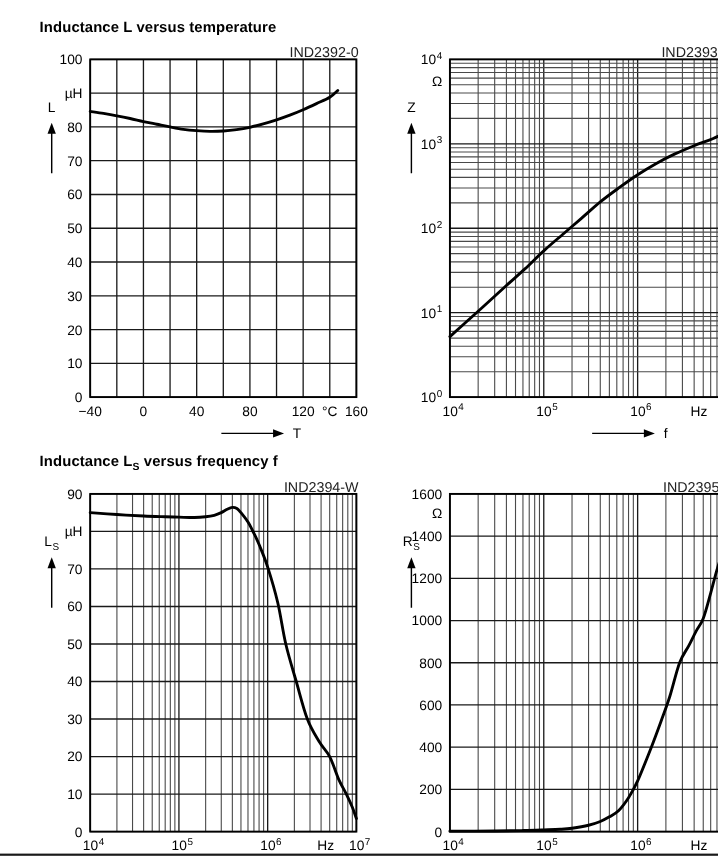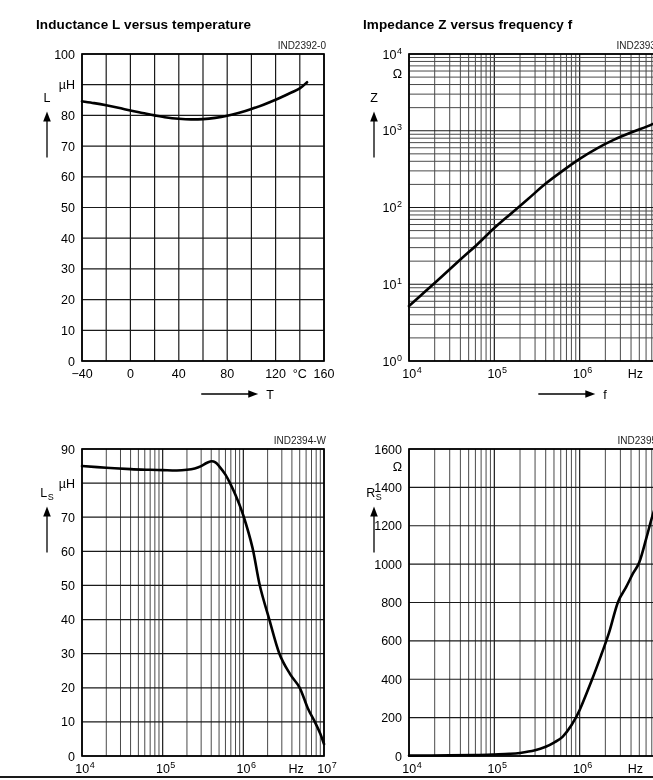--- a/index.html
+++ b/index.html
@@ -11,21 +11,21 @@
   .panel.p0{left:0;top:0;}
   .panel.p1{left:327px;top:0;}
   .panel.p2{left:0;top:395px;}
   .panel.p3{left:327px;top:395px;}
   .panel h3{
     margin:0;position:absolute;left:4px;top:1px;
     font-size:13.5px;font-weight:bold;letter-spacing:0.1px;white-space:nowrap;
   }
   .panel h3 sub{font-size:9.5px;}
   .chart-code{
-    position:absolute;top:24px;font-size:10px;color:#222;
+    position:absolute;top:24px;font-size:13px;color:#222;
   }
   .p0 .chart-code,.p2 .chart-code{right:32px;}
   .p1 .chart-code,.p3 .chart-code{right:18px;}
   .chart-svg{position:absolute;left:0;top:0;}
   .page-divider{
     position:absolute;left:0;top:776px;width:653px;height:2px;background:#1a1a1a;
   }
 </style>
 </head>
 <body>
@@ -79,21 +79,20 @@
       <polygon points="226.23999999999998,378 216.23999999999998,374.2 216.23999999999998,381.8" fill="#000"></polygon>
       <text x="234.23999999999998" y="382.5" font-size="12.5" text-anchor="start" fill="#000"><tspan>T</tspan></text>
       <text x="15" y="85.58500000000001" font-size="12.5" text-anchor="middle" fill="#000"><tspan>L</tspan></text>
       <line x1="15" y1="99.58500000000001" x2="15" y2="141.585" stroke="#000" stroke-width="1.3"></line>
       <polygon points="15,95.58500000000001 11.2,105.58500000000001 18.8,105.58500000000001" fill="#000"></polygon>
       <path d="M50 85.27800000000002 C52.02 85.59,58.07 86.45,62.10 87.12 C66.13 87.79,70.17 88.50,74.20 89.27 C78.23 90.04,82.27 90.86,86.30 91.73 C90.33 92.59,94.37 93.62,98.40 94.49 C102.43 95.36,106.47 96.13,110.50 96.94 C114.53 97.76,118.57 98.63,122.60 99.40 C126.63 100.17,130.67 100.99,134.70 101.55 C138.73 102.11,142.77 102.47,146.80 102.78 C150.83 103.08,154.87 103.34,158.90 103.39 C162.93 103.44,166.97 103.34,171.00 103.08 C175.03 102.83,179.07 102.42,183.10 101.86 C187.13 101.29,191.17 100.58,195.20 99.71 C199.23 98.84,203.27 97.76,207.30 96.64 C211.33 95.51,215.37 94.28,219.40 92.95 C223.43 91.62,227.47 90.19,231.50 88.66 C235.53 87.12,239.57 85.48,243.60 83.74 C247.63 82.00,251.67 80.11,255.70 78.22 C259.73 76.32,264.57 74.38,267.80 72.38 C271.03 70.39,273.85 67.27,275.06 66.24" fill="none" stroke="#000" stroke-width="2.6" stroke-linecap="round"></path>
     </svg>
 </figure>
 
 <figure class="panel p1">
-  <h3><span>Impedance Z versus frequency f</span><sub></sub><span></span></h3>
   <span class="chart-code">IND2393-Q</span>
   <svg class="chart-svg" width="326" height="385">
       <line x1="50" y1="38" x2="50" y2="345" stroke="#1a1a1a" stroke-width="1.2"></line>
       <line x1="75.6878929633264" y1="38" x2="75.6878929633264" y2="345" stroke="#4a4a4a" stroke-width="1"></line>
       <line x1="90.71434706941122" y1="38" x2="90.71434706941122" y2="345" stroke="#4a4a4a" stroke-width="1"></line>
       <line x1="101.37578592665281" y1="38" x2="101.37578592665281" y2="345" stroke="#4a4a4a" stroke-width="1"></line>
       <line x1="109.64544037000692" y1="38" x2="109.64544037000692" y2="345" stroke="#4a4a4a" stroke-width="1"></line>
       <line x1="116.40224003273761" y1="38" x2="116.40224003273761" y2="345" stroke="#4a4a4a" stroke-width="1"></line>
       <line x1="122.11503274788326" y1="38" x2="122.11503274788326" y2="345" stroke="#4a4a4a" stroke-width="1"></line>
       <line x1="127.0636788899792" y1="38" x2="127.0636788899792" y2="345" stroke="#4a4a4a" stroke-width="1"></line>
@@ -170,20 +169,21 @@
       <polygon points="236.32,378 226.32,374.2 226.32,381.8" fill="#000"></polygon>
       <text x="244.32" y="382.5" font-size="12.5" text-anchor="start" fill="#000"><tspan>f</tspan></text>
       <text x="15" y="85.58500000000001" font-size="12.5" text-anchor="middle" fill="#000"><tspan>Z</tspan></text>
       <line x1="15" y1="99.58500000000001" x2="15" y2="141.585" stroke="#000" stroke-width="1.3"></line>
       <polygon points="15,95.58500000000001 11.2,105.58500000000001 18.8,105.58500000000001" fill="#000"></polygon>
       <path d="M50 290.04674337602916 C52.50 287.79,59.37 281.62,65.03 276.53 C70.69 271.44,77.90 265.01,83.96 259.50 C90.02 254.00,95.67 248.69,101.38 243.52 C107.08 238.34,112.55 233.70,118.21 228.45 C123.87 223.21,129.58 217.29,135.33 212.04 C141.09 206.78,147.09 201.80,152.75 196.92 C158.41 192.04,163.63 187.65,169.29 182.75 C174.95 177.86,181.00 172.22,186.71 167.57 C192.42 162.93,197.88 159.00,203.54 154.88 C209.20 150.77,214.91 146.64,220.67 142.88 C226.42 139.12,232.43 135.50,238.08 132.34 C243.74 129.17,248.96 126.54,254.62 123.90 C260.28 121.25,266.33 118.76,272.04 116.46 C277.75 114.16,283.22 112.44,288.88 110.09 C294.54 107.74,303.15 103.65,306.00 102.37" fill="none" stroke="#000" stroke-width="2.6" stroke-linecap="round"></path>
     </svg>
 </figure>
 
 <figure class="panel p2">
+  <h3><span>Inductance L</span><sub>S</sub><span> versus frequency f</span></h3>
   <span class="chart-code">IND2394-W</span>
   <svg class="chart-svg" width="326" height="385">
       <line x1="50" y1="38" x2="50" y2="345" stroke="#1a1a1a" stroke-width="1.2"></line>
       <line x1="74.2830863168945" y1="38" x2="74.2830863168945" y2="345" stroke="#4a4a4a" stroke-width="1"></line>
       <line x1="88.48778121405279" y1="38" x2="88.48778121405279" y2="345" stroke="#4a4a4a" stroke-width="1"></line>
       <line x1="98.56617263378898" y1="38" x2="98.56617263378898" y2="345" stroke="#4a4a4a" stroke-width="1"></line>
       <line x1="106.38358034977217" y1="38" x2="106.38358034977217" y2="345" stroke="#4a4a4a" stroke-width="1"></line>
       <line x1="112.77086753094727" y1="38" x2="112.77086753094727" y2="345" stroke="#4a4a4a" stroke-width="1"></line>
       <line x1="118.1712418944834" y1="38" x2="118.1712418944834" y2="345" stroke="#4a4a4a" stroke-width="1"></line>
       <line x1="122.84925895068346" y1="38" x2="122.84925895068346" y2="345" stroke="#4a4a4a" stroke-width="1"></line>

